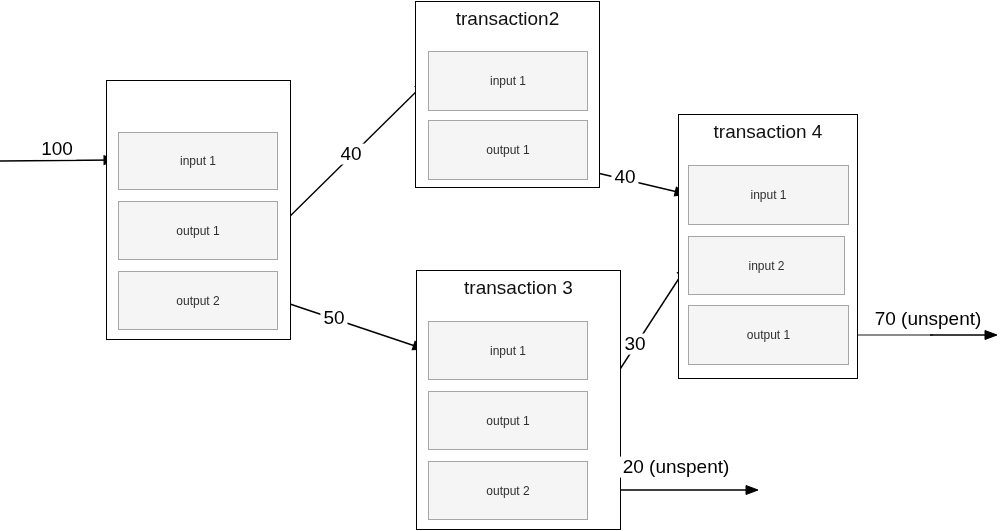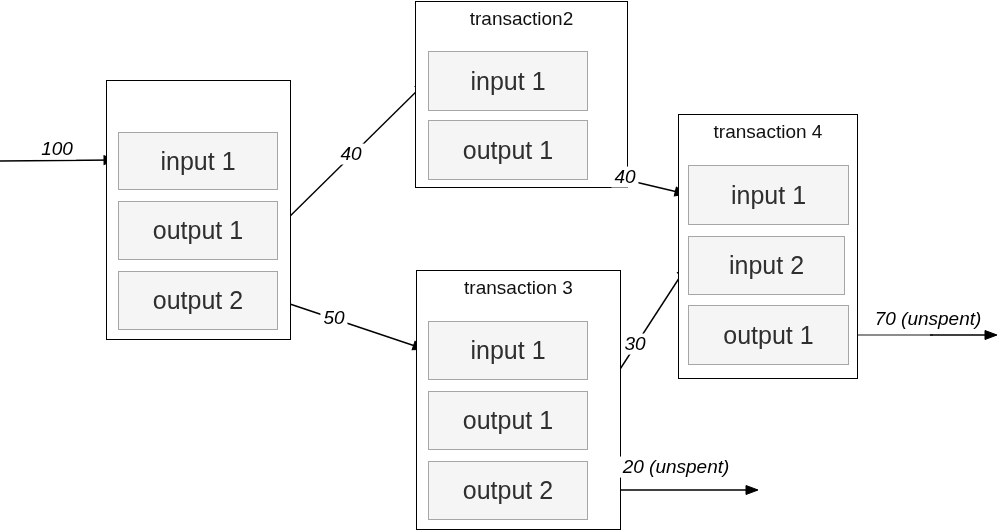--- a/index.html
+++ b/index.html
@@ -42,34 +42,33 @@
     position: absolute;
     left: 11px;
     width: 160px;
     height: 59px;
     background: #f5f5f5;
     border: 1px solid #a6a6a6;
     box-sizing: border-box;
     display: flex;
     align-items: center;
     justify-content: center;
-    font-size: 25px;
+    font-size: 12px;
     color: #2f2f2f;
     white-space: nowrap;
   }
   .edge-label {
     position: absolute;
     transform: translate(-50%, -50%);
     background: #ffffff;
     padding: 0 3px;
     font-size: 19px;
     color: #000000;
     white-space: nowrap;
     line-height: 1.1;
-    font-style: italic;
   }
 </style>
 </head>
 <body>
 
 <div class="canvas">
 
   <svg class="arrows-layer" width="1007" height="531" viewBox="0 0 1007 531" xmlns="http://www.w3.org/2000/svg">
     <defs>
       <marker id="ah" markerUnits="userSpaceOnUse" markerWidth="14" markerHeight="11" refX="12" refY="5.5" orient="auto">
@@ -85,21 +84,21 @@
     <line x1="930" y1="335" x2="996" y2="335" stroke="#000000" stroke-width="1.4" marker-end="url(#ah)"></line>
     <line x1="588" y1="490" x2="757" y2="490" stroke="#000000" stroke-width="1.4" marker-end="url(#ah)"></line>
   </svg>
 
   <div class="txn" style="left:106px; top:80px; width:185px; height:260px;">
     <div class="slot" style="top:51px; height:58px;">input 1</div>
     <div class="slot" style="top:120px;">output 1</div>
     <div class="slot" style="top:190px;">output 2</div>
   </div>
 
-  <div class="txn" style="left:415px; top:1px; width:213px; height:187px;">
+  <div class="txn" style="left:415px; top:1px; width:185px; height:187px;">
     <div class="txn-title">transaction2</div>
     <div class="slot" style="left:12px; top:49px; height:60px;">input 1</div>
     <div class="slot" style="left:12px; top:118px; height:60px;">output 1</div>
   </div>
 
   <div class="txn" style="left:416px; top:270px; width:205px; height:260px;">
     <div class="txn-title">transaction 3</div>
     <div class="slot" style="top:50px;">input 1</div>
     <div class="slot" style="top:120px;">output 1</div>
     <div class="slot" style="top:190px;">output 2</div>

